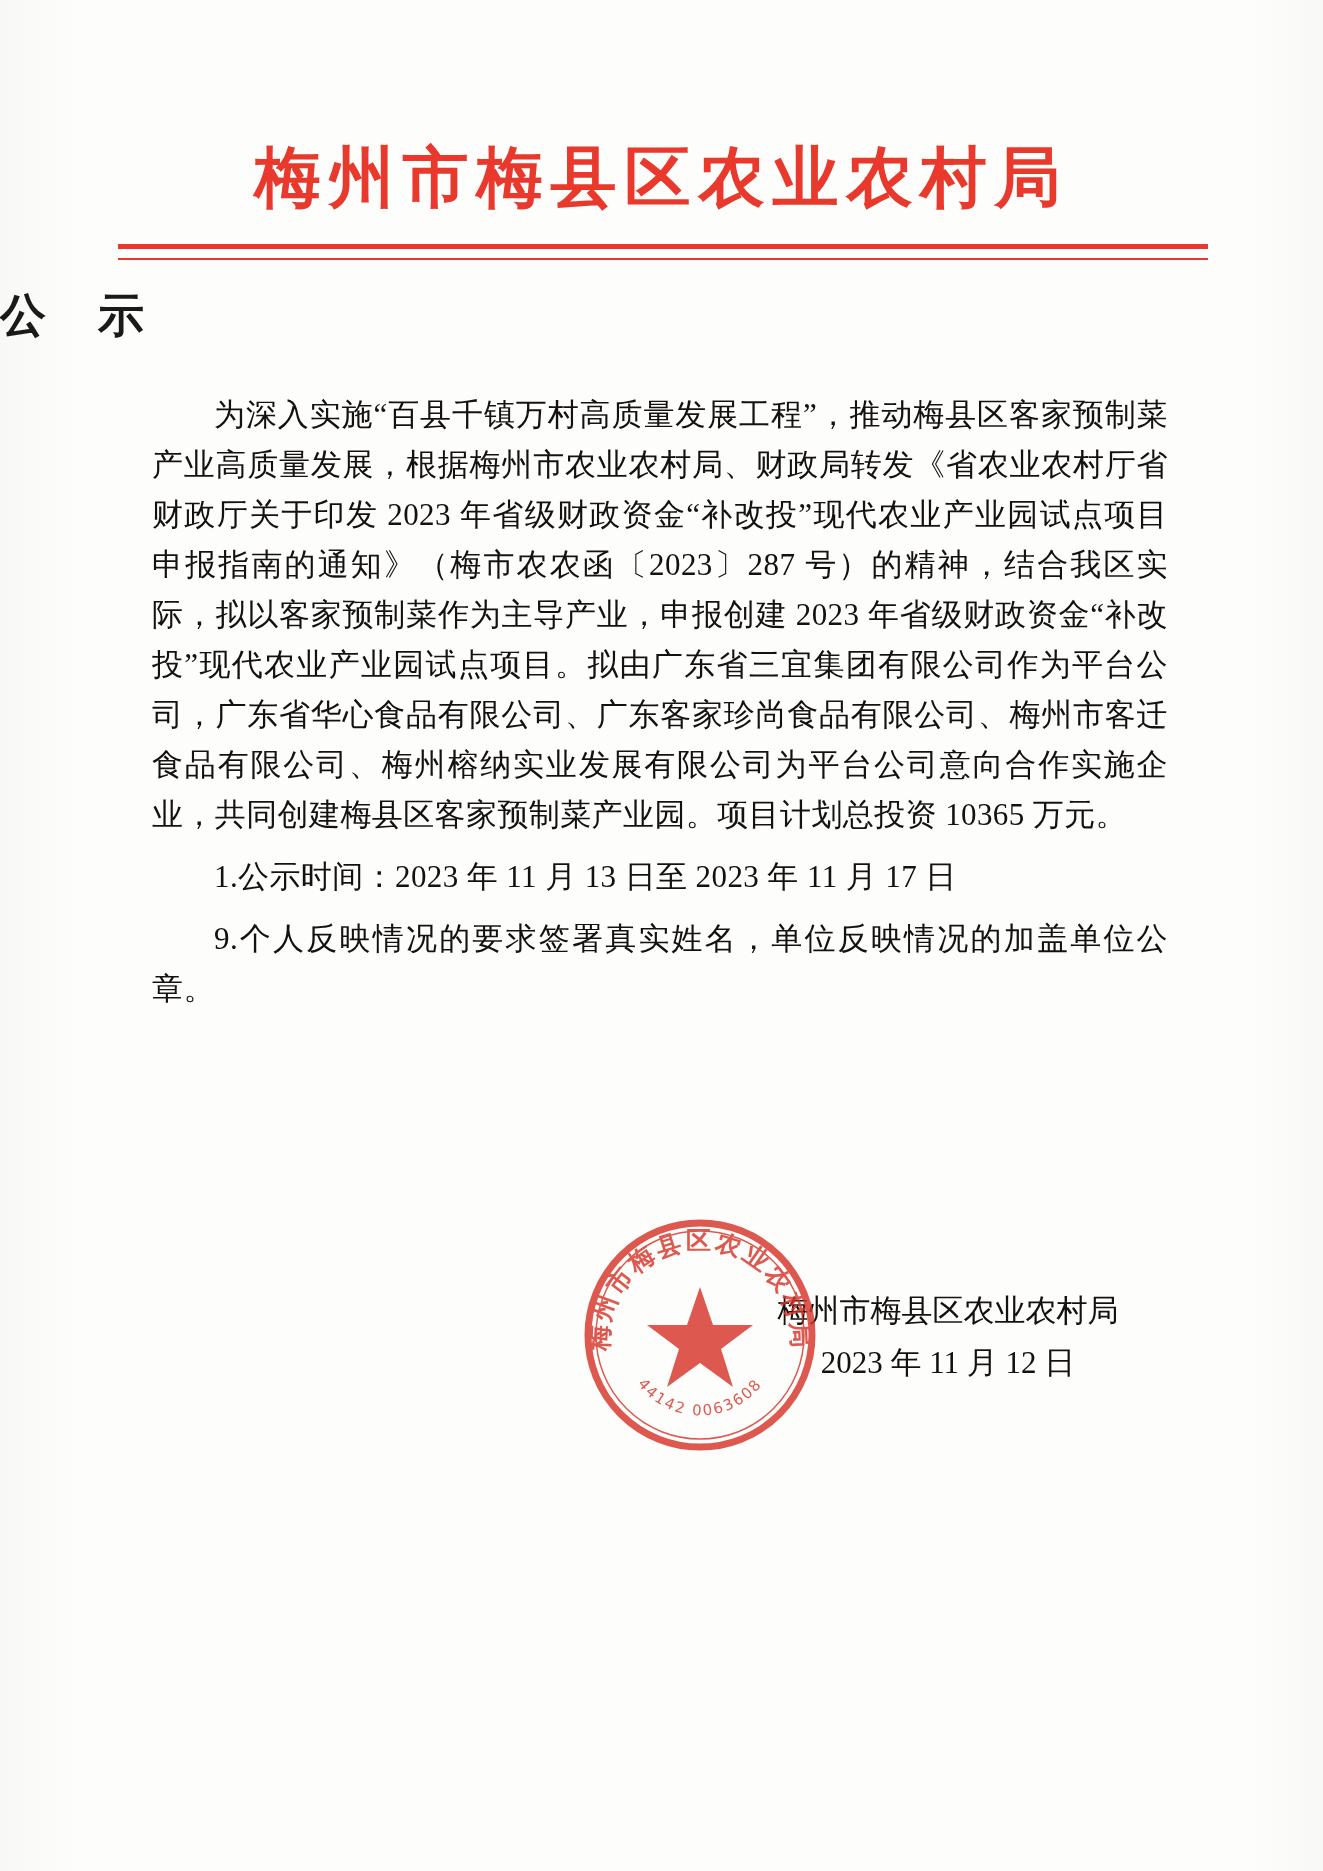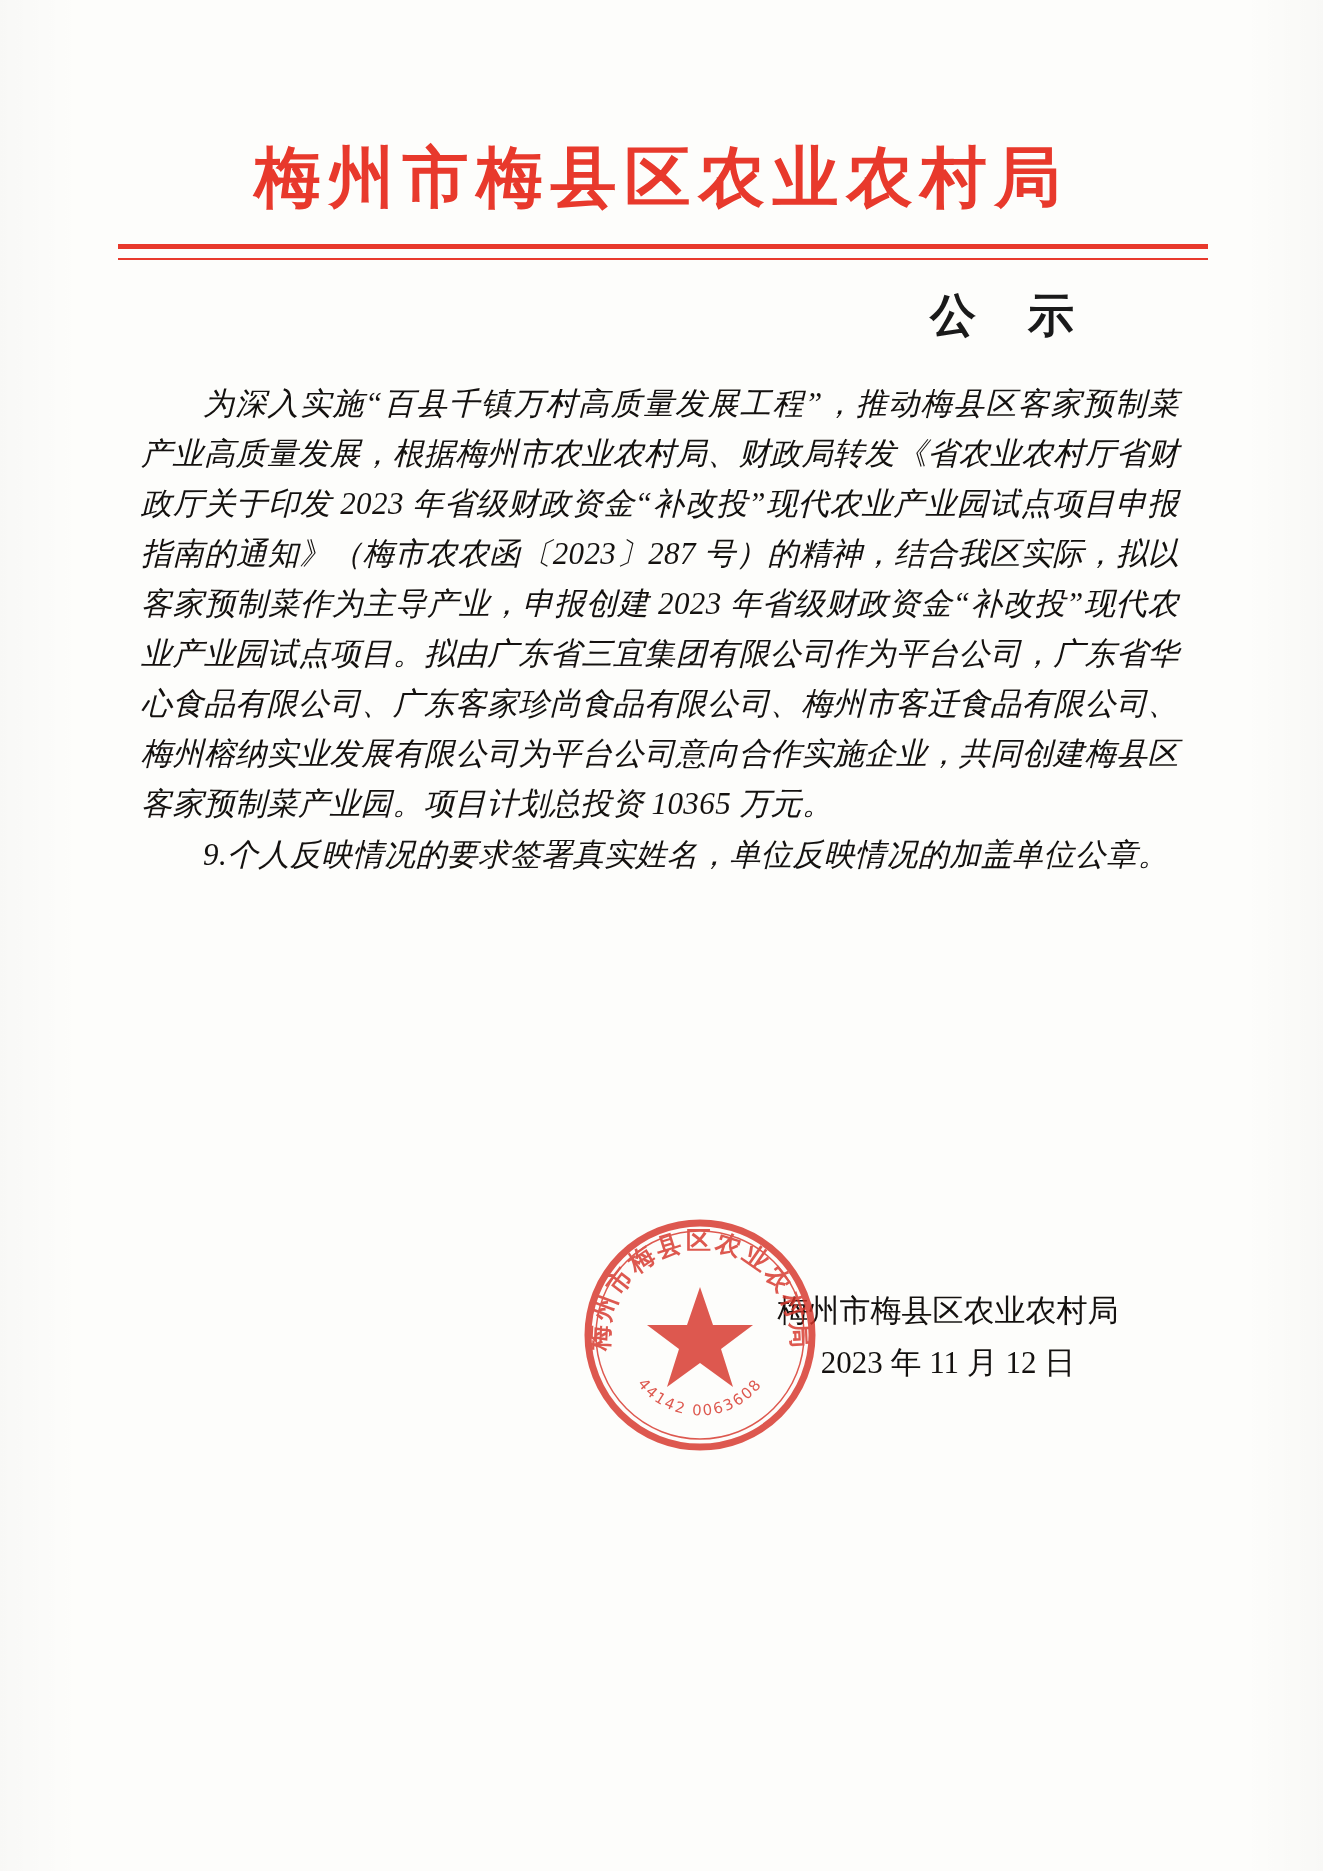--- a/index.html
+++ b/index.html
@@ -63,21 +63,21 @@
     height: 2px;
     background: #e8392c;
   }
 
   
   .doc-title {
     position: absolute;
     left: 0;
     top: 285px;
     width: 1092px;
-    text-align: right;
+    text-align: left;
     font-family: "DejaVu Serif", "Liberation Serif", serif;
     font-weight: bold;
     font-size: 46px;
     letter-spacing: 18px;
     color: #1a1a1a;
   }
 
   
   .body-text {
     position: absolute;
@@ -85,23 +85,22 @@
     top: 378px;
     width: 1040px;
     font-size: 31px;
     line-height: 50px;
     text-align: justify;
     text-justify: inter-ideograph;
     color: #14110f;
     letter-spacing: 0.4px;
   }
   .body-text p {
-    margin: 1px;
+    margin: 12px;
     text-indent: 2em;
-    font-style: italic;
   }
 
   
   .sign-block {
     position: absolute;
     right: 165px;
     top: 1285px;
     width: 420px;
     text-align: center;
     font-size: 31px;
@@ -144,20 +143,21 @@
   </div>
   <div class="rule-group" style="top:140px;">
     <div class="rule-thick"></div>
     <div class="rule-thin"></div>
   </div>
 
   <div class="doc-title">公 示</div>
 
   <div class="body-text">
     <p>为深入实施“百县千镇万村高质量发展工程”，推动梅县区客家预制菜产业高质量发展，根据梅州市农业农村局、财政局转发《省农业农村厅省财政厅关于印发 2023 年省级财政资金“补改投”现代农业产业园试点项目申报指南的通知》（梅市农农函〔2023〕287 号）的精神，结合我区实际，拟以客家预制菜作为主导产业，申报创建 2023 年省级财政资金“补改投”现代农业产业园试点项目。拟由广东省三宜集团有限公司作为平台公司，广东省华心食品有限公司、广东客家珍尚食品有限公司、梅州市客迁食品有限公司、梅州榕纳实业发展有限公司为平台公司意向合作实施企业，共同创建梅县区客家预制菜产业园。项目计划总投资 10365 万元。</p>
+    <p>1.公示时间：2023 年 11 月 13 日至 2023 年 11 月 17 日</p>
     <p>9.个人反映情况的要求签署真实姓名，单位反映情况的加盖单位公章。</p>
   </div>
 
   <div class="sign-block">
     <div>梅州市梅县区农业农村局</div>
     <div>2023 年 11 月 12 日</div>
   </div>
 
   <svg class="seal" viewBox="0 0 240 240">
     <circle cx="120" cy="120" r="112" fill="none" stroke="#d7352a" stroke-width="7"></circle>

